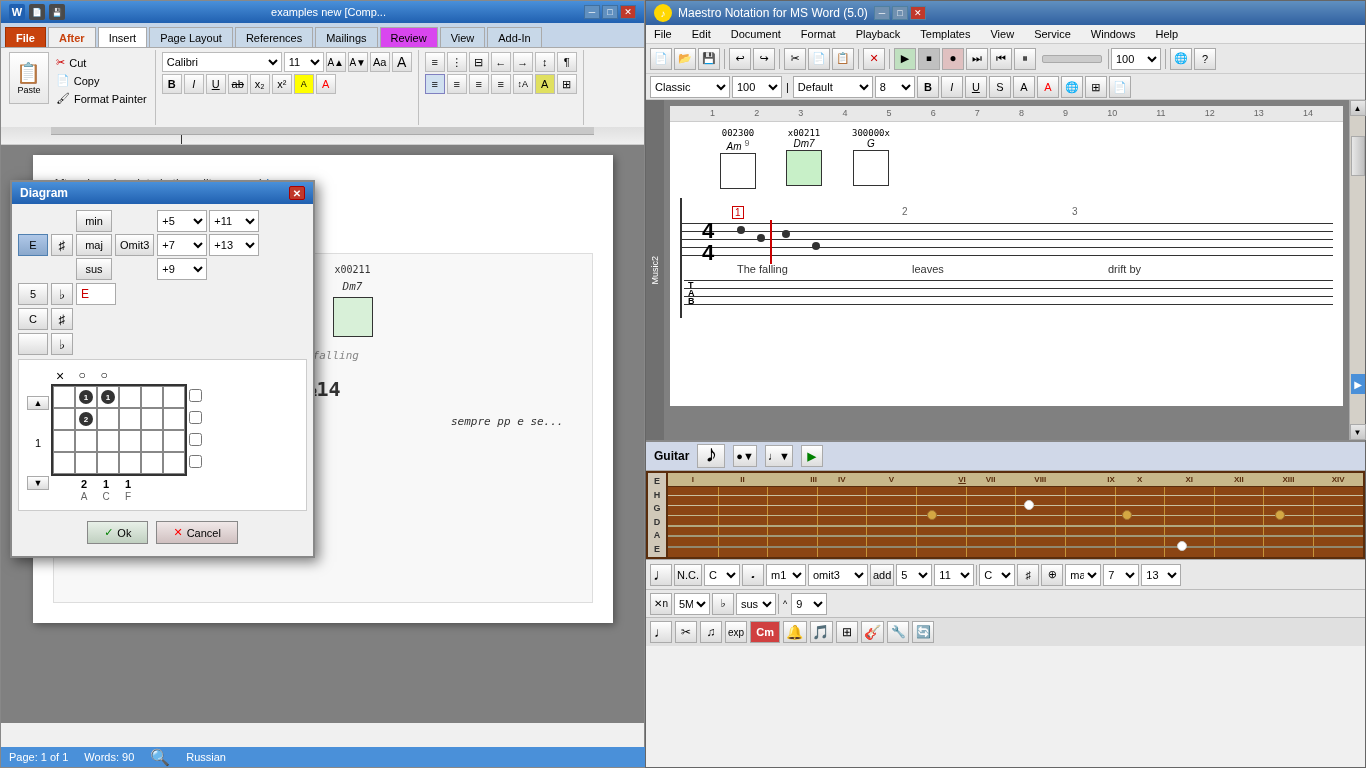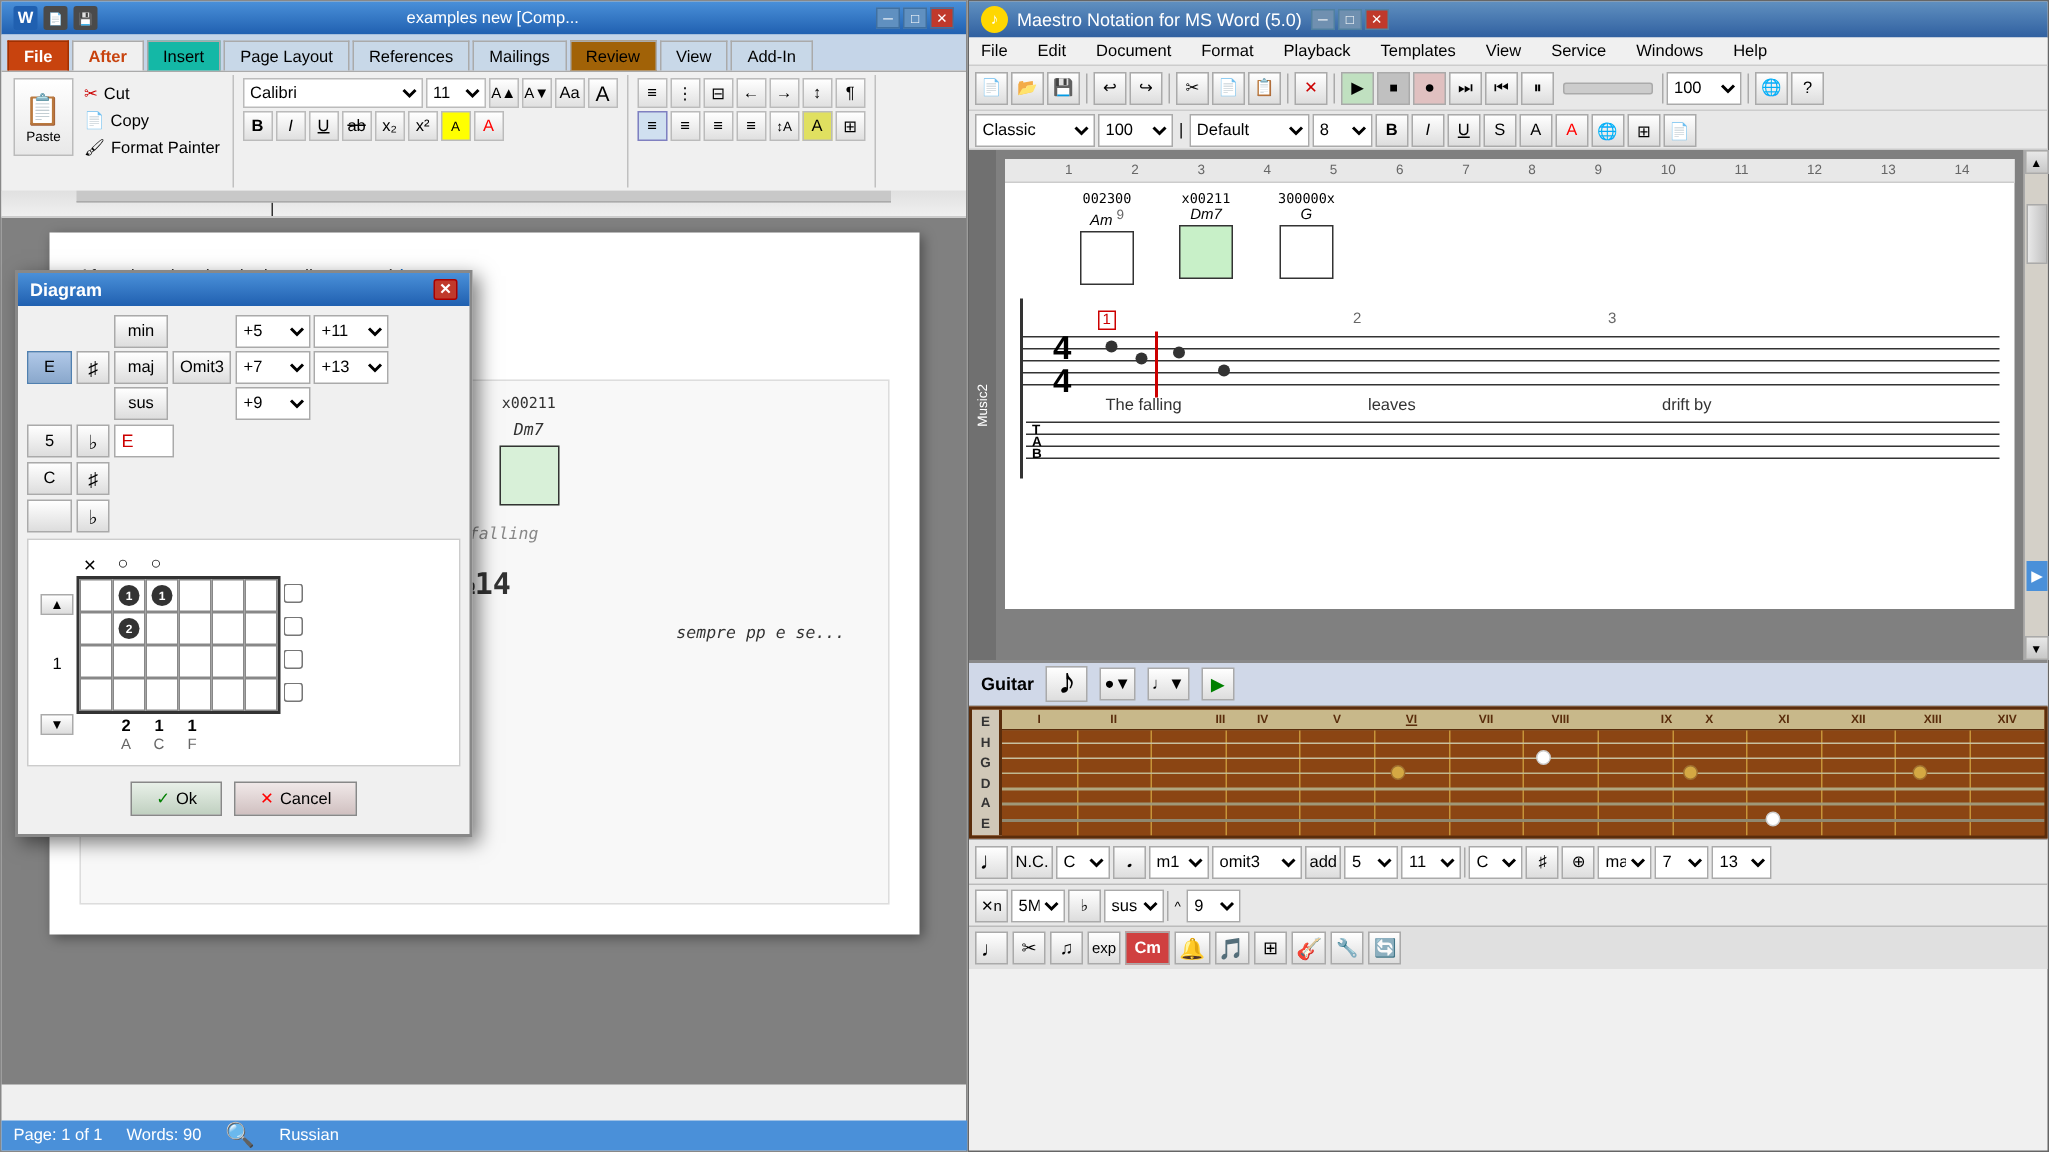--- a/index.html
+++ b/index.html
@@ -105,33 +105,33 @@
     </div>
   </div>
 
   <div class="ribbon-tabs">
     <div class="ribbon-tab active" style="background:#c8430e; color:white; border-color:#a03000;">
       <span>File</span>
     </div>
     <div class="ribbon-tab active">
       <span>After</span>
     </div>
-    <div class="ribbon-tab" style="background:#14b8a6;">
+    <div class="ribbon-tab" style="background:#ffffff;">
       <span>Insert</span>
     </div>
     <div class="ribbon-tab" style="background:#c8d8e8;">
       <span>Page Layout</span>
     </div>
     <div class="ribbon-tab" style="background:#c8d8e8;">
       <span>References</span>
     </div>
     <div class="ribbon-tab" style="background:#c8d8e8;">
       <span>Mailings</span>
     </div>
-    <div class="ribbon-tab" style="background:#a16207;">
+    <div class="ribbon-tab" style="background:#d946ef;">
       <span>Review</span>
     </div>
     <div class="ribbon-tab" style="background:#c8d8e8;">
       <span>View</span>
     </div>
     <div class="ribbon-tab" style="background:#c8d8e8;">
       <span>Add-In</span>
     </div>
   </div>
 
@@ -642,21 +642,21 @@
       </div>
 
       <div style="flex:1; position:relative;">
 
         <div style="position:absolute; top:0; left:0; right:0; height:14px; background:#c8b88a; border-bottom:1px solid #5a2d0c; display:flex; align-items:center;">
           <div style="flex:1; text-align:center; font-size:8px; color:#5a2d0c; font-weight:bold;">I</div>
           <div style="flex:1; text-align:center; font-size:8px; color:#5a2d0c; font-weight:bold;">II</div>
           <div style="flex:1; text-align:right; font-size:8px; color:#5a2d0c; font-weight:bold;">III</div>
           <div style="flex:1; text-align:center; font-size:8px; color:#5a2d0c; font-weight:bold;">IV</div>
           <div style="flex:1; text-align:center; font-size:8px; color:#5a2d0c; font-weight:bold;">V</div>
-          <div style="flex:1; text-align:center; font-size:8px; color:#5a2d0c; font-weight:bold;text-decoration:underline;">VI</div>
+          <div style="flex:1; text-align:right; font-size:8px; color:#5a2d0c; font-weight:bold;text-decoration:underline;">VI</div>
           <div style="flex:1; text-align:center; font-size:8px; color:#5a2d0c; font-weight:bold;">VII</div>
           <div style="flex:1; text-align:center; font-size:8px; color:#5a2d0c; font-weight:bold;">VIII</div>
           <div style="flex:1; text-align:right; font-size:8px; color:#5a2d0c; font-weight:bold;">IX</div>
           <div style="flex:1; text-align:center; font-size:8px; color:#5a2d0c; font-weight:bold;">X</div>
           <div style="flex:1; text-align:center; font-size:8px; color:#5a2d0c; font-weight:bold;">XI</div>
           <div style="flex:1; text-align:center; font-size:8px; color:#5a2d0c; font-weight:bold;">XII</div>
           <div style="flex:1; text-align:center; font-size:8px; color:#5a2d0c; font-weight:bold;">XIII</div>
           <div style="flex:1; text-align:center; font-size:8px; color:#5a2d0c; font-weight:bold;">XIV</div>
         </div>
 

